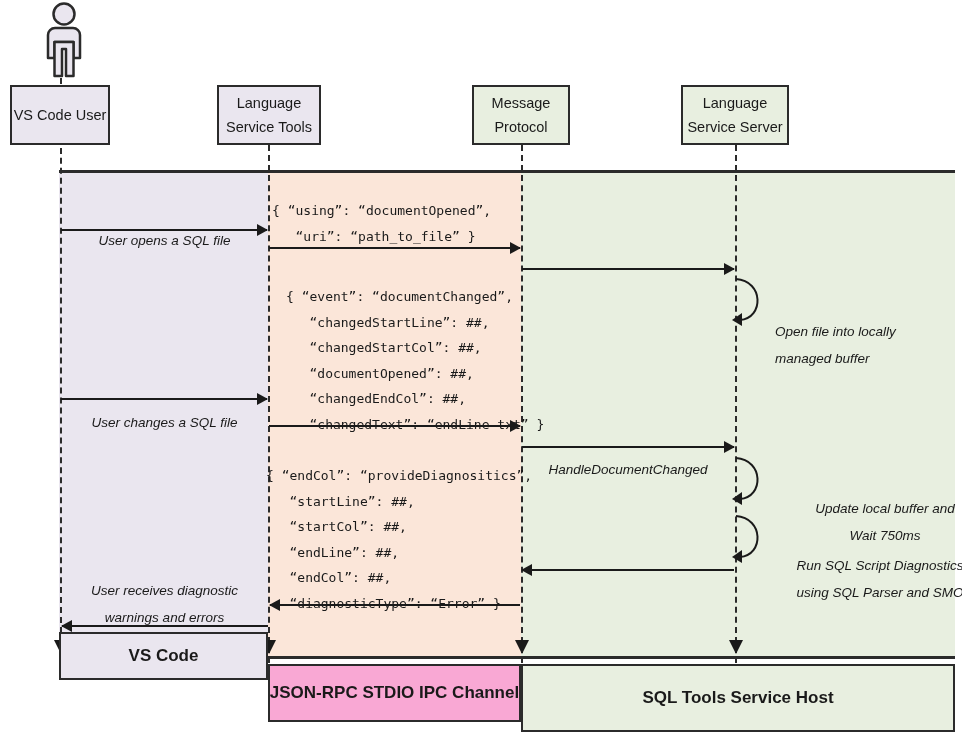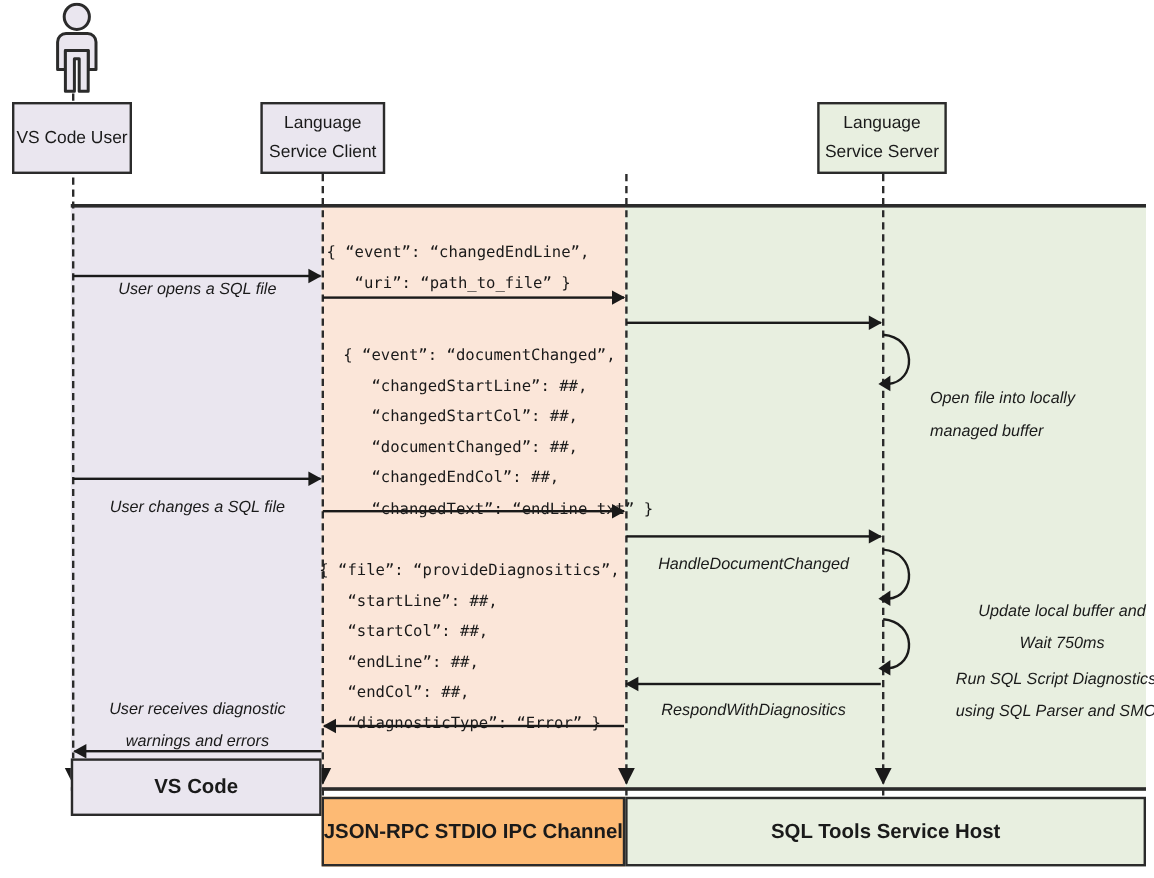--- a/index.html
+++ b/index.html
@@ -73,51 +73,55 @@
   <div class="lifeline" style="left:268px;top:145px;height:518px;"></div>
   <div class="lifeline" style="left:521px;top:145px;height:518px;"></div>
   <div class="lifeline" style="left:735px;top:145px;height:518px;"></div>
 
   <div class="pbox lav" style="left:10px;top:85px;width:100px;height:60px;">
     <span>VS Code User</span>
   </div>
 
   <div class="pbox lav" style="left:217px;top:85px;width:104px;height:60px;">
     <span class="l1">Language</span>
-    <span>Service Client</span>
+    <span>Service Tools</span>
   </div>
 
+  <div class="pbox grn" style="left:472px;top:85px;width:98px;height:60px;">
+    <span class="l1">Message</span>
+    <span>Protocol</span>
+  </div>
 
   <div class="pbox grn" style="left:681px;top:85px;width:108px;height:60px;">
     <span class="l1">Language</span>
     <span>Service Server</span>
   </div>
 
   <div class="lbl" style="left:61px;top:197px;width:207px;">User opens a SQL file</div>
   <div class="arrow right" style="left:61px;top:229px;width:206px;">
       <i class="head"></i>
     </div>
 
-  <div class="mono" style="left:272px;top:198px;"><span>{ “event”: “changedEndLine”,</span><br><span>   “uri”: “path_to_file” }</span></div>
+  <div class="mono" style="left:272px;top:198px;"><span>{ “using”: “documentOpened”,</span><br><span>   “uri”: “path_to_file” }</span></div>
 
   <div class="arrow right" style="left:269px;top:247px;width:251px;">
       <i class="head"></i>
     </div>
 
   <div class="arrow right" style="left:522px;top:268px;width:212px;">
       <i class="head"></i>
     </div>
 
   <svg class="loop" style="left:730px;top:276px;" width="48" height="56" viewBox="0 0 48 56">
     <path d="M6 3 C34 5 34 42 10 44" fill="none" stroke="#1a1a1a" stroke-width="2"></path>
     <polygon points="12,37 12,50 2,44" fill="#1a1a1a"></polygon>
   </svg>
   <div class="lbl two" style="left:775px;top:287px;width:220px;text-align:left;"><span>Open file into locally</span><br><span>managed buffer</span></div>
 
-  <div class="mono" style="left:266px;top:284px;margin-left:20px;"><span>{ “event”: “documentChanged”,</span><br><span>   “changedStartLine”: ##,</span><br><span>   “changedStartCol”: ##,</span><br><span>   “documentChanged”: ##,</span><br><span>   “changedEndCol”: ##,</span><br><span>   “changedText”: “endLine txt” }</span></div>
+  <div class="mono" style="left:266px;top:284px;margin-left:20px;"><span>{ “event”: “documentChanged”,</span><br><span>   “changedStartLine”: ##,</span><br><span>   “changedStartCol”: ##,</span><br><span>   “documentOpened”: ##,</span><br><span>   “changedEndCol”: ##,</span><br><span>   “changedText”: “endLine txt” }</span></div>
 
   <div class="lbl" style="left:61px;top:379px;width:207px;">User changes a SQL file</div>
   <div class="arrow right" style="left:61px;top:398px;width:206px;">
       <i class="head"></i>
     </div>
 
   <div class="arrow right" style="left:269px;top:425px;width:251px;">
       <i class="head"></i>
     </div>
 
@@ -131,23 +135,22 @@
     <polygon points="12,37 12,50 2,44" fill="#1a1a1a"></polygon>
   </svg>
   <div class="lbl two" style="left:775px;top:464px;width:220px;text-align:center;"><span>Update local buffer and</span><br><span>Wait 750ms</span></div>
 
   <svg class="loop" style="left:730px;top:513px;" width="48" height="56" viewBox="0 0 48 56">
     <path d="M6 3 C34 5 34 42 10 44" fill="none" stroke="#1a1a1a" stroke-width="2"></path>
     <polygon points="12,37 12,50 2,44" fill="#1a1a1a"></polygon>
   </svg>
   <div class="lbl two" style="left:765px;top:521px;width:230px;text-align:center;"><span>Run SQL Script Diagnostics</span><br><span>using SQL Parser and SMO</span></div>
 
-  <div class="mono" style="left:266px;top:463px;"><span>{ “file”: “provideDiagnositics”,</span><br><span>   “startLine”: ##,</span><br><span>   “startCol”: ##,</span><br><span>   “endLine”: ##,</span><br><span>   “endCol”: ##,</span><br><span>   “diagnosticType”: “Error” }</span></div>
+  <div class="mono" style="left:266px;top:463px;"><span>{ “endCol”: “provideDiagnositics”,</span><br><span>   “startLine”: ##,</span><br><span>   “startCol”: ##,</span><br><span>   “endLine”: ##,</span><br><span>   “endCol”: ##,</span><br><span>   “diagnosticType”: “Error” }</span></div>
 
-  <div class="lbl" style="left:522px;top:548px;width:212px;">RespondWithDiagnositics</div>
   <div class="arrow left" style="left:522px;top:569px;width:212px;">
       <i class="head"></i>
     </div>
 
   <div class="arrow left" style="left:270px;top:604px;width:250px;">
       <i class="head"></i>
     </div>
 
   <div class="lbl two" style="left:61px;top:546px;width:207px;"><span>User receives diagnostic</span><br><span>warnings and errors</span></div>
   <div class="arrow left" style="left:62px;top:625px;width:206px;">
@@ -157,20 +160,20 @@
   <svg class="abs" style="left:0;top:640px;" width="962" height="24" viewBox="0 0 962 24">
     <polygon points="54,0 68,0 61,14" fill="#1a1a1a"></polygon>
     <polygon points="262,0 276,0 269,14" fill="#1a1a1a"></polygon>
     <polygon points="515,0 529,0 522,14" fill="#1a1a1a"></polygon>
     <polygon points="729,0 743,0 736,14" fill="#1a1a1a"></polygon>
   </svg>
 
   <div class="footbar lav" style="left:59px;top:632px;width:209px;height:48px;">
     <span>VS Code</span>
   </div>
-  <div class="footbar" style="left:268px;top:664px;width:253px;height:58px;background:#fdba74;">
+  <div class="footbar" style="left:268px;top:664px;width:253px;height:58px;background:#f9a8d4;">
     <span>JSON-RPC STDIO IPC Channel</span>
   </div>
-  <div class="footbar grn" style="left:521px;top:664px;width:434px;height:58px;">
+  <div class="footbar grn" style="left:521px;top:664px;width:434px;height:68px;">
     <span>SQL Tools Service Host</span>
   </div>
 
 </div>
 
 </body></html>

